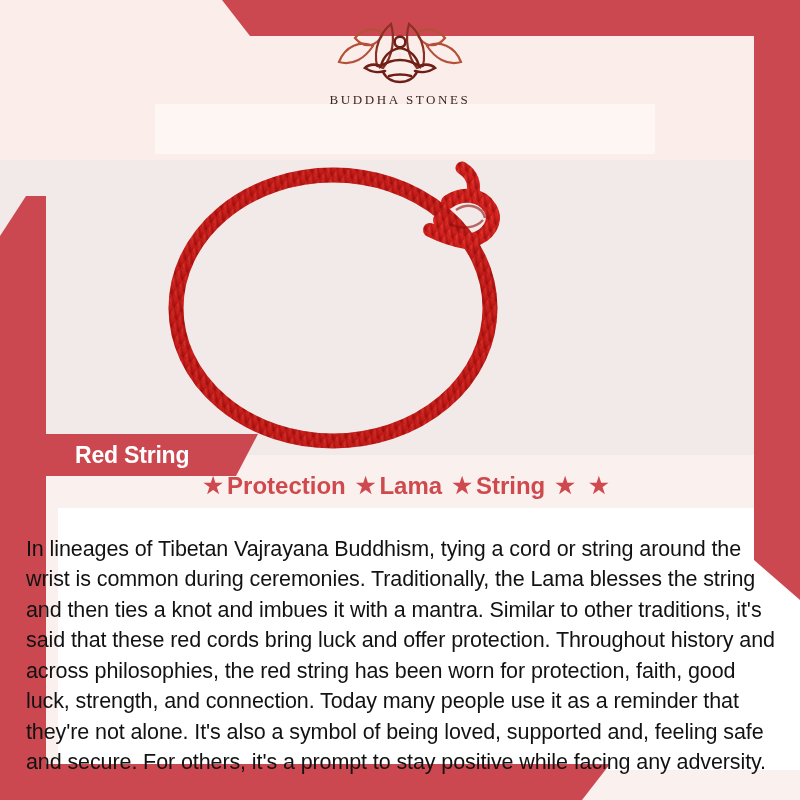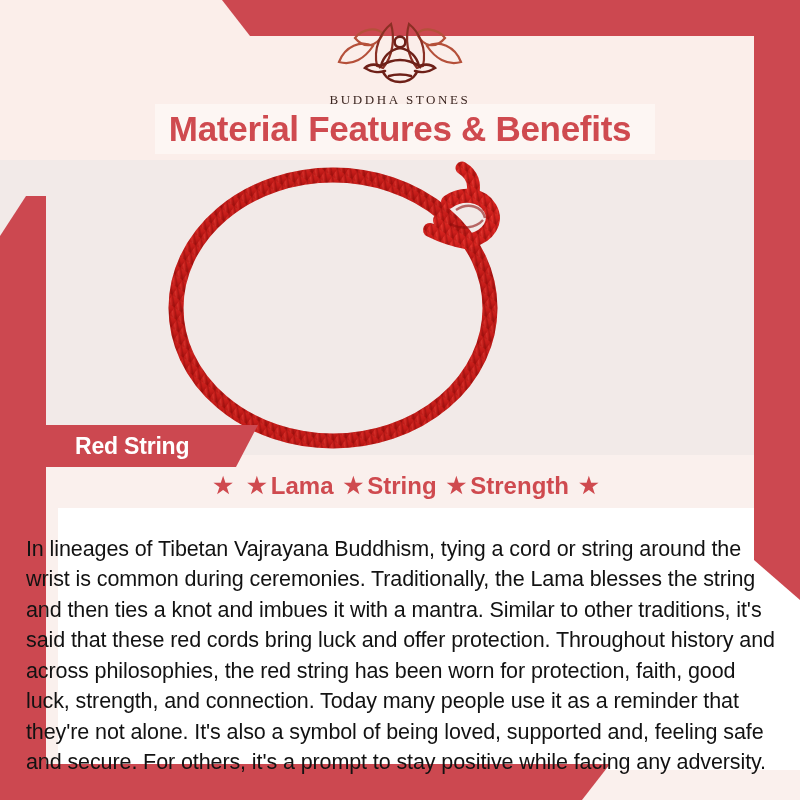--- a/index.html
+++ b/index.html
@@ -121,21 +121,21 @@
   
   .photo-area {
     position: absolute;
     left: 58px; top: 160px;
     width: 742px; height: 300px;
   }
 
   
   .name-banner {
     position: absolute;
-    left: 18px; top: 425px;
+    left: 18px; top: 434px;
     width: 240px; height: 42px;
     background: #cc4850;
     clip-path: polygon(0 0, 240px 0, 218px 42px, 0 42px);
     display: flex;
     align-items: center;
   }
   .name-banner-label {
     margin-left: 57px;
     color: #ffffff;
     font-size: 23px;
@@ -248,41 +248,40 @@
           <path d="M94 48 C100 46 106 46 110 50 C104 54 96 55 90 53"></path>
           <path d="M58 54 C62 62 70 64 75 64 C80 64 88 62 92 54"></path>
           <path d="M64 58 C70 56 80 56 86 58"></path>
         </g>
       </svg>
     </span>
     <span class="logo-word">BUDDHA STONES</span>
   </div>
 
   <div class="headline-plate"></div>
-  <div class="headline">Material Features &amp; Benefits</div>
 
   <div class="name-banner">
     <span class="name-banner-label">Red String</span>
   </div>
 
   <div class="benefits">
     <div class="benefit">
       <span class="star">★</span>
+      <span>Protection</span>
     </div>
     <div class="benefit">
       <span class="star">★</span>
       <span>Lama</span>
     </div>
     <div class="benefit">
       <span class="star">★</span>
       <span>String</span>
     </div>
     <div class="benefit">
       <span class="star">★</span>
-      <span>Strength</span>
     </div>
     <div class="benefit">
       <span class="star">★</span>
     </div>
   </div>
 
   <p class="description">In lineages of Tibetan Vajrayana Buddhism, tying a cord or string around the wrist is common during ceremonies. Traditionally, the Lama blesses the string and then ties a knot and imbues it with a mantra. Similar to other traditions, it's said that these red cords bring luck and offer protection. Throughout history and across philosophies, the red string has been worn for protection, faith, good luck, strength, and connection. Today many people use it as a reminder that they're not alone. It's also a symbol of being loved, supported and, feeling safe and secure. For others, it's a prompt to stay positive while facing any adversity.</p>
 
 </div>
 

